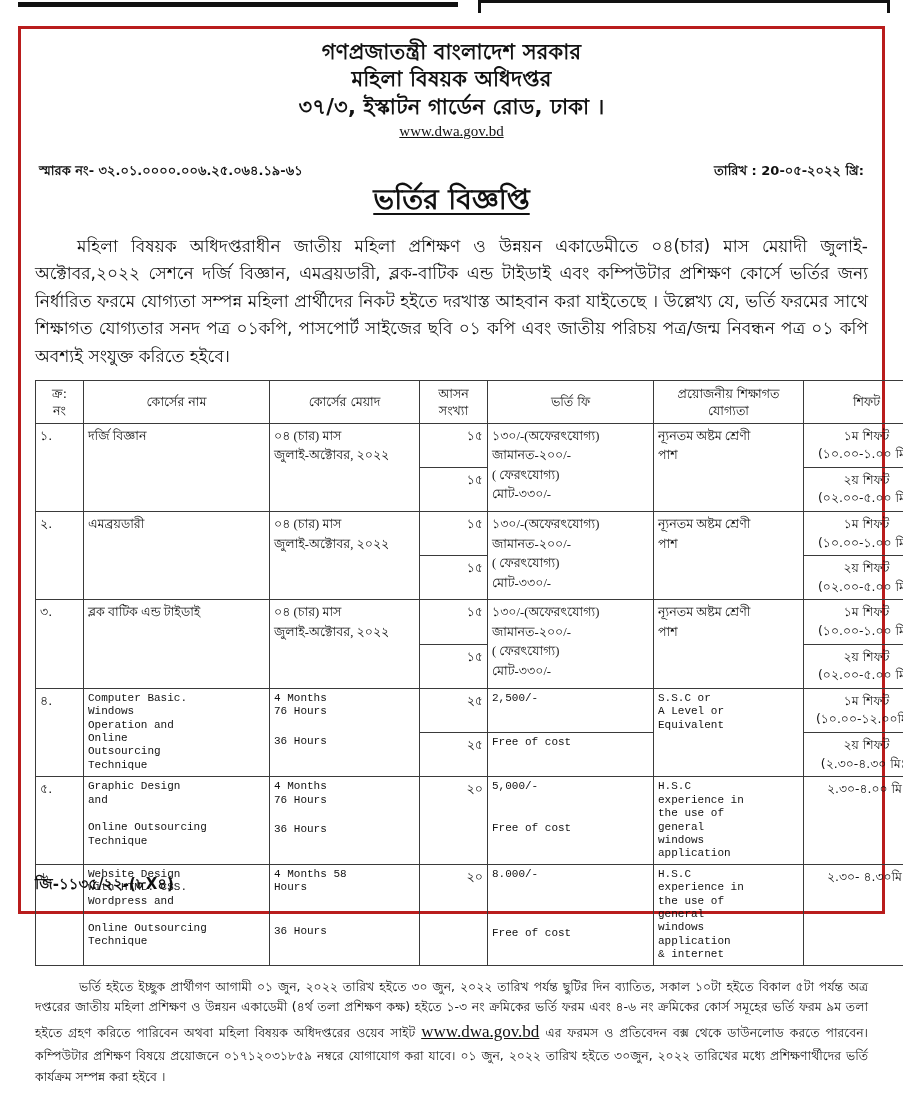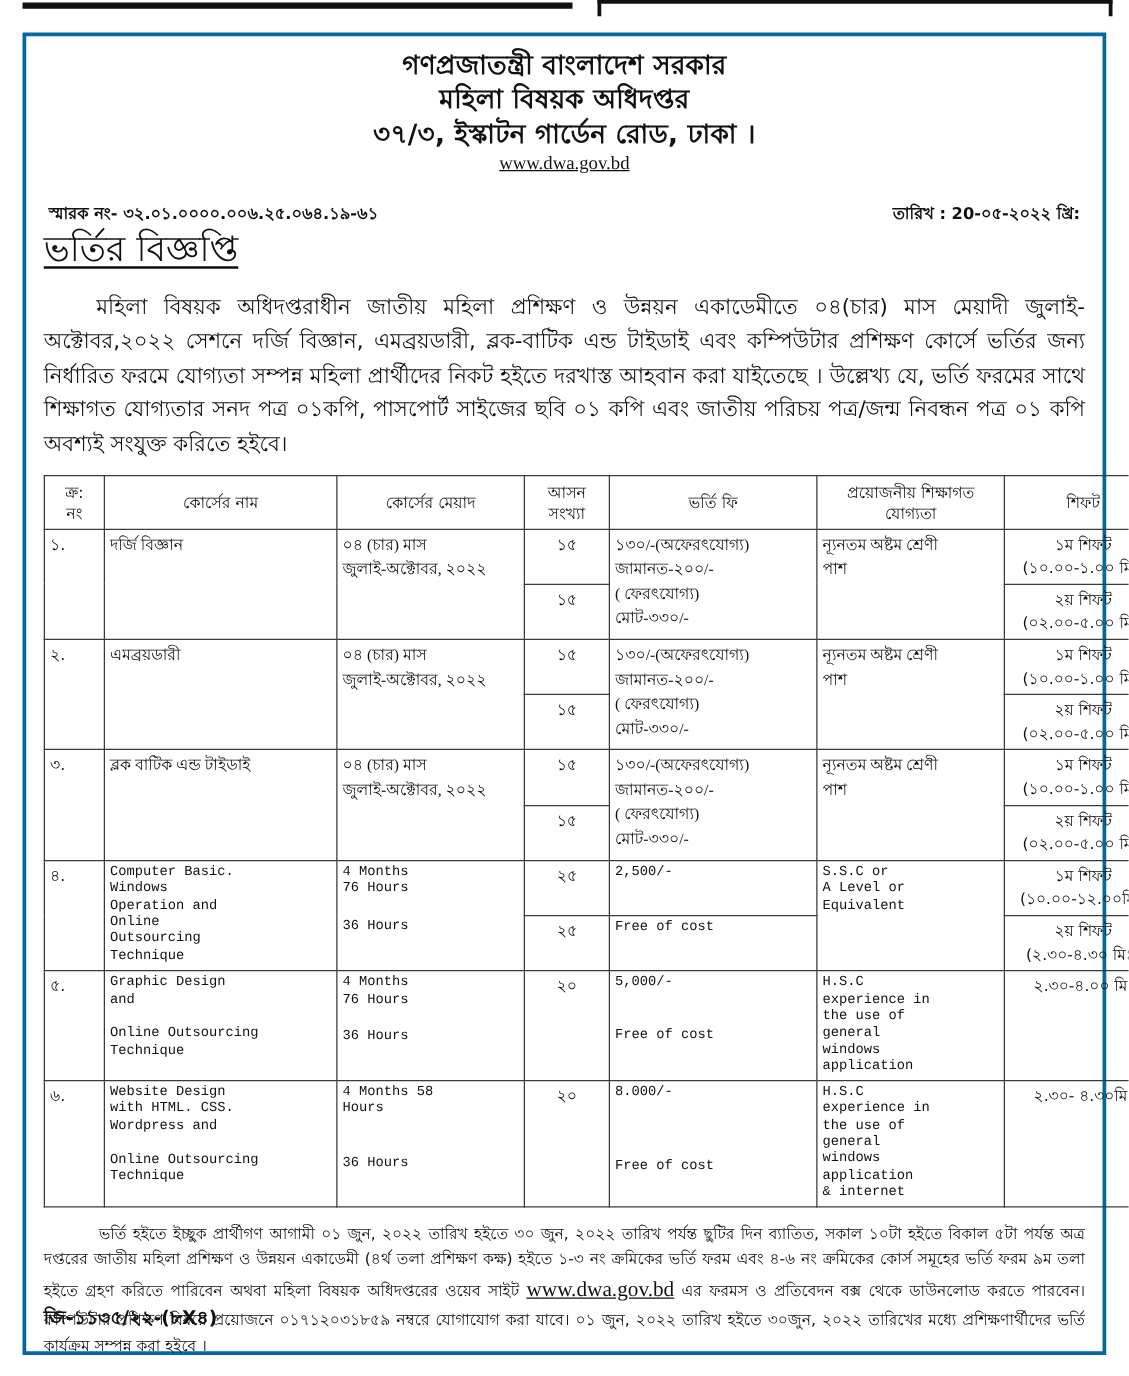--- a/index.html
+++ b/index.html
@@ -11,22 +11,22 @@
     -webkit-font-smoothing:antialiased;
   }
   .page{position:relative;width:903px;height:1101px;overflow:hidden;background:#fff;}
 
   
   .top-strip{position:absolute;left:0;top:0;width:903px;height:22px;}
   .top-strip .bar-l{position:absolute;left:18px;top:2px;width:440px;height:5px;background:#111;}
   .top-strip .bar-r{position:absolute;left:478px;top:0px;width:412px;height:13px;border:3px solid #111;border-bottom:none;box-sizing:border-box;}
 
   .frame{
-    position:absolute;left:18px;top:26px;width:867px;height:1058px;
-    border:3px solid #0369a1;box-sizing:border-box;background:#fff;
+    position:absolute;left:18px;top:26px;width:867px;height:888px;
+    border:3px solid #b91c1c;box-sizing:border-box;background:#fff;
   }
   .inner{padding:10px 14px 0 14px;}
 
   
   .org-head{text-align:center;line-height:1.30;}
   .org-head .l1,.org-head .l2,.org-head .l3{
     font-family:"DejaVu Sans",sans-serif;
     font-weight:bold;font-size:21px;letter-spacing:.2px;
   }
   .org-head .l2{font-size:21px;}
@@ -36,22 +36,22 @@
     text-decoration:underline;margin-top:2px;
   }
 
   .memoline{
     display:flex;justify-content:space-between;align-items:flex-end;
     font-family:"DejaVu Sans",sans-serif;font-size:13px;font-weight:600;
     margin-top:21px;padding:0 4px;
   }
 
   .notice-title{
-    font-family:"DejaVu Sans",sans-serif;
-    font-weight:normal;font-size:28px;margin-top:-4px;
+    text-align:center;font-family:"DejaVu Sans",sans-serif;
+    font-weight:bold;font-size:28px;margin-top:-4px;
     text-decoration:underline;text-underline-offset:4px;
   }
 
   .body-para{
     font-family:"DejaVu Sans",sans-serif;font-size:17px;
     line-height:1.62;text-align:justify;margin-top:8px;
     text-indent:42px;
   }
 
   
@@ -74,21 +74,21 @@
   .c-seat{width:68px;}
   .c-fee{width:166px;}
   .c-edu{width:150px;}
   .c-shift{width:126px;}
 
   .bn{font-family:Liberation Serif, serif;font-size:12.6px;line-height:1.55;}
   .en{font-family:Liberation Mono, monospace;font-size:11px;line-height:1.22;margin-left:21px;}
   .ctr{text-align:left;}
   .mid{vertical-align:middle;}
   .sl{font-family:"DejaVu Sans",sans-serif;font-size:12.6px;padding-left:5px;}
-  .seatcell{font-family:Liberation Sans, sans-serif;font-size:12.6px;text-align:center;vertical-align:middle;}
+  .seatcell{font-family:Liberation Sans, sans-serif;font-size:12.6px;text-align:right;vertical-align:middle;}
   .shiftcell{font-family:"DejaVu Sans",sans-serif;font-size:12.4px;text-align:center;vertical-align:middle;line-height:1.5;}
   .feecell{text-align:left;vertical-align:middle;}
   .nameblock .gap{display:block;height:14px;}
   .durblock .gap{display:block;height:16px;}
 
   
   .foot-para{
     font-family:"DejaVu Sans",sans-serif;font-size:12.4px;
     line-height:1.66;text-align:justify;margin-top:11px;text-indent:44px;
   }

